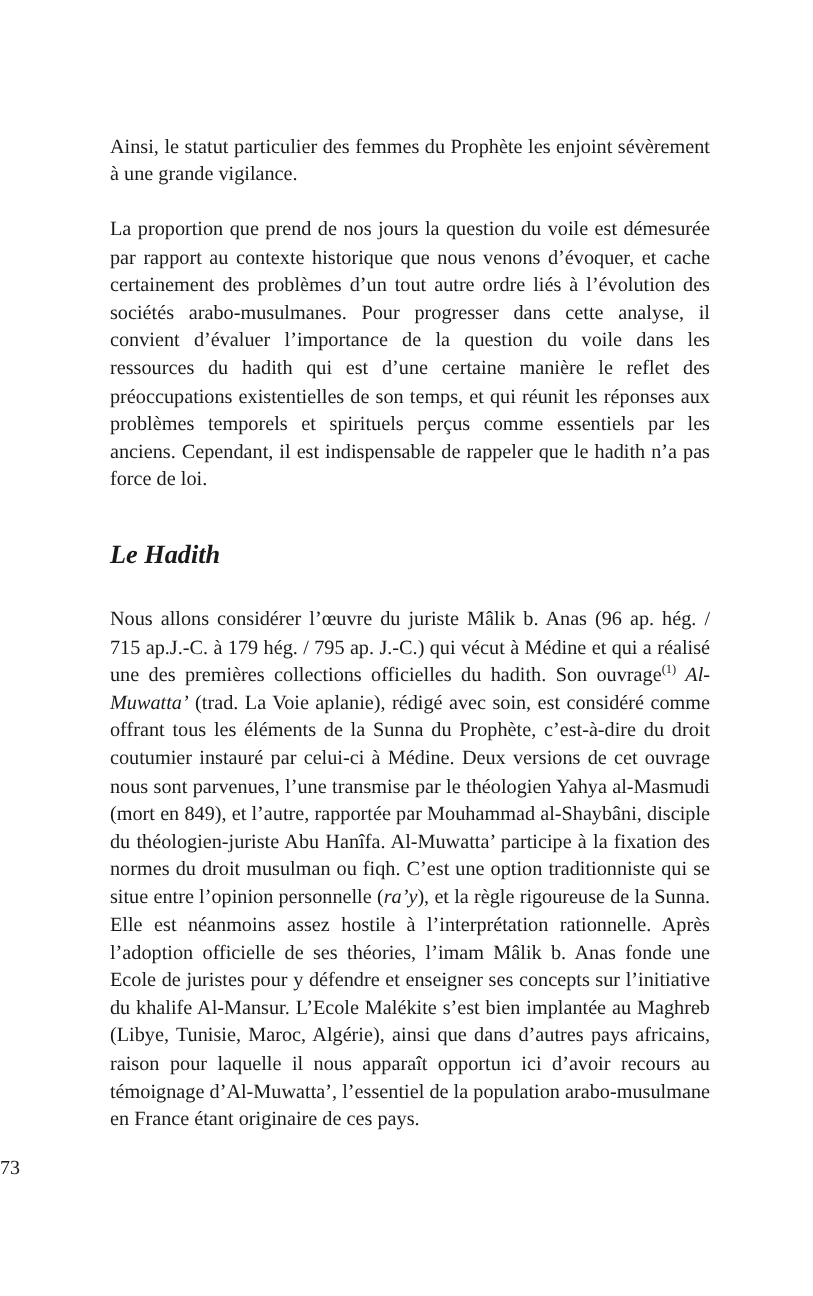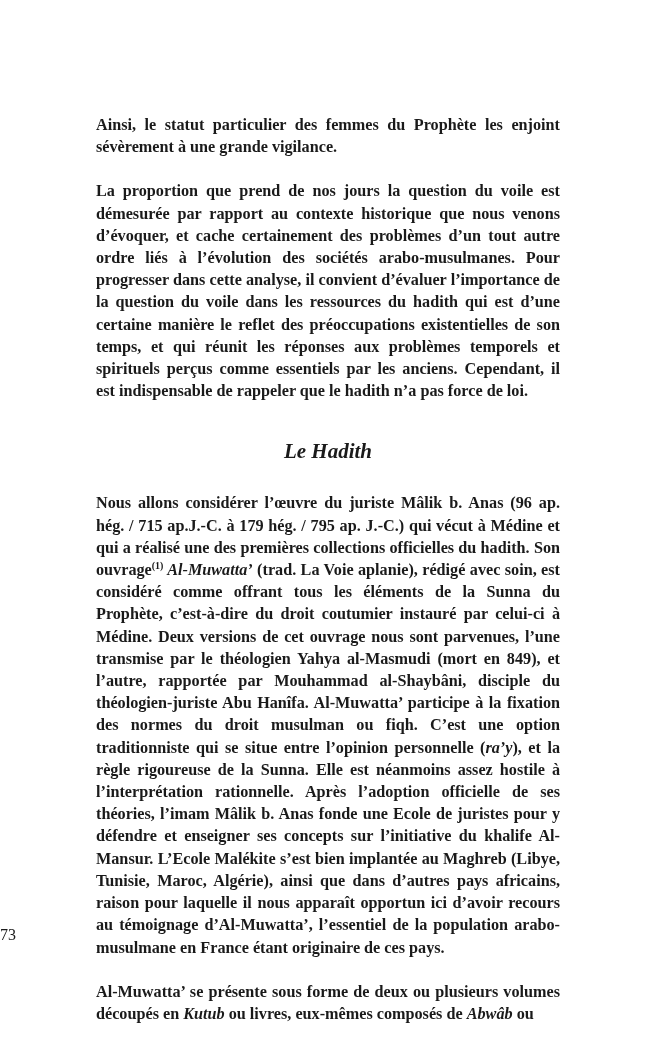--- a/index.html
+++ b/index.html
@@ -2,38 +2,37 @@
 <html><head>
 <meta charset="utf-8">
 <style>
   html, body { margin: 0; padding: 0; background: #ffffff; }
   body { width: 650px; height: 1037px; position: relative; overflow: hidden; }
   .page {
     position: absolute; left: 88px; top: 106px; width: 480px;
     font-family: "Liberation Serif", "DejaVu Serif", serif;
     font-size: 16.2px; line-height: 22.2px; color: #1a1a1a;
   }
-  .para { margin: 8px; text-align: justify; hyphens: none; font-weight: bold; }
+  .para { margin: 0; text-align: justify; hyphens: none; }
   .p1 { }
   .p2 { margin-top: 22px; }
   .heading {
-    margin: 36px 0 28px 0; text-align: center; font-weight: bold; font-style: italic;
+    margin: 36px 0 28px 0; text-align: left; font-weight: bold; font-style: italic;
     font-size: 21px; line-height: 26px;
   }
   .p4 { margin-top: 22px; }
   sup { font-size: 10px; line-height: 0; vertical-align: super; }
   .page-number {
     position: absolute; left: 0; width: 650px; top: 926px; text-align: left;
     font-family: "Liberation Serif", "DejaVu Serif", serif; font-size: 16px; color: #1a1a1a;
   }
 </style>
 </head>
 <body>
 
 <div class="page">
   <p class="para p1">Ainsi, le statut particulier des femmes du Prophète les enjoint sévèrement à une grande vigilance.</p>
   <p class="para p2">La proportion que prend de nos jours la question du voile est démesurée par rapport au contexte historique que nous venons d’évoquer, et cache certainement des problèmes d’un tout autre ordre liés à l’évolution des sociétés arabo-musulmanes. Pour progresser dans cette analyse, il convient d’évaluer l’importance de la question du voile dans les ressources du hadith qui est d’une certaine manière le reflet des préoccupations existentielles de son temps, et qui réunit les réponses aux problèmes temporels et spirituels perçus comme essentiels par les anciens. Cependant, il est indispensable de rappeler que le hadith n’a pas force de loi.</p>
   <h2 class="heading">Le Hadith</h2>
   <p class="para p3"><span>Nous allons considérer l’œuvre du juriste Mâlik b. Anas (96 ap. hég. / 715 ap.J.-C. à 179 hég. / 795 ap. J.-C.) qui vécut à Médine et qui a réalisé une des premières collections officielles du hadith. Son ouvrage</span><sup>(1)</sup><i> Al-Muwatta’</i><span> (trad. La Voie aplanie), rédigé avec soin, est considéré comme offrant tous les éléments de la Sunna du Prophète, c’est-à-dire du droit coutumier instauré par celui-ci à Médine.  Deux versions de cet ouvrage nous sont parvenues, l’une transmise par le théologien Yahya al-Masmudi (mort en 849), et l’autre, rapportée par Mouhammad al-Shaybâni, disciple du théologien-juriste Abu Hanîfa. Al-Muwatta’ participe à la fixation des normes du droit musulman ou fiqh. C’est une option traditionniste qui se situe entre l’opinion personnelle (</span><i>ra’y</i><span>), et la règle rigoureuse de la Sunna. Elle est néanmoins assez hostile à l’interprétation rationnelle. Après l’adoption officielle de ses théories, l’imam Mâlik b. Anas fonde une Ecole de juristes pour y défendre et enseigner ses concepts sur l’initiative du khalife Al-Mansur. L’Ecole Malékite s’est bien implantée au Maghreb (Libye, Tunisie, Maroc, Algérie), ainsi que dans d’autres pays africains, raison pour laquelle il nous apparaît opportun ici d’avoir recours au témoignage d’Al-Muwatta’, l’essentiel de la population arabo-musulmane en France étant originaire de ces pays.</span></p>
-  <p class="para p4"><span>Al-Muwatta’ se présente sous forme de deux ou plusieurs volumes découpés en </span><i>Kutub</i><span> ou livres, eux-mêmes composés de </span><i>Abwâb</i><span> ou</span></p>
 </div>
 
 <div class="page-number">73</div>
 
 </body></html>

